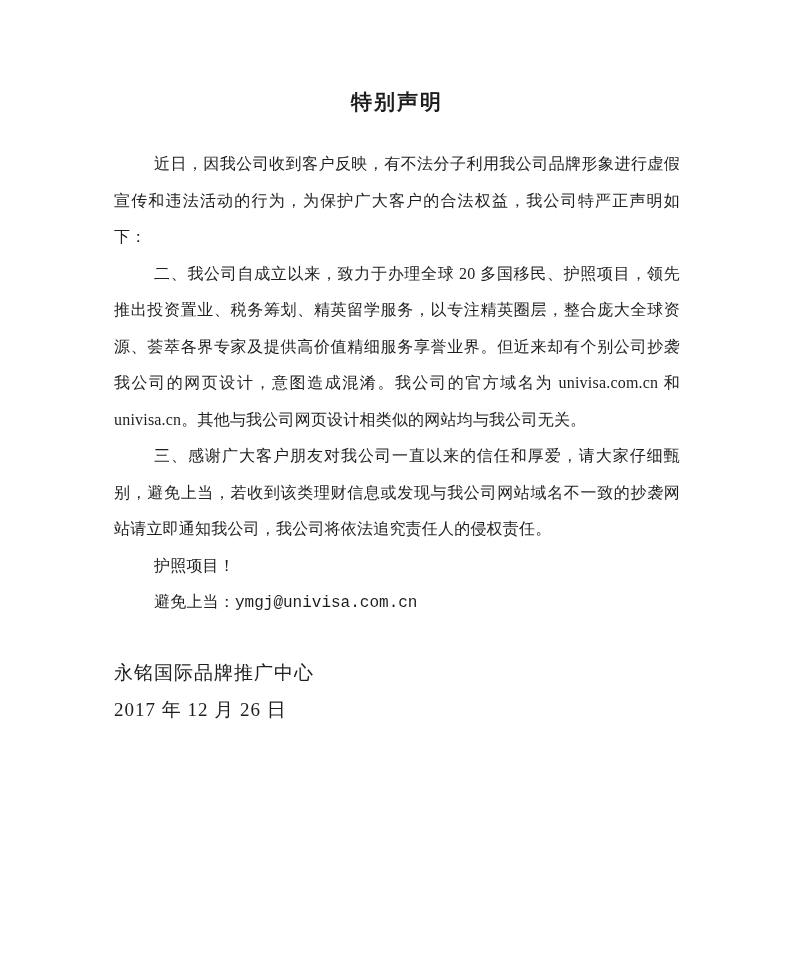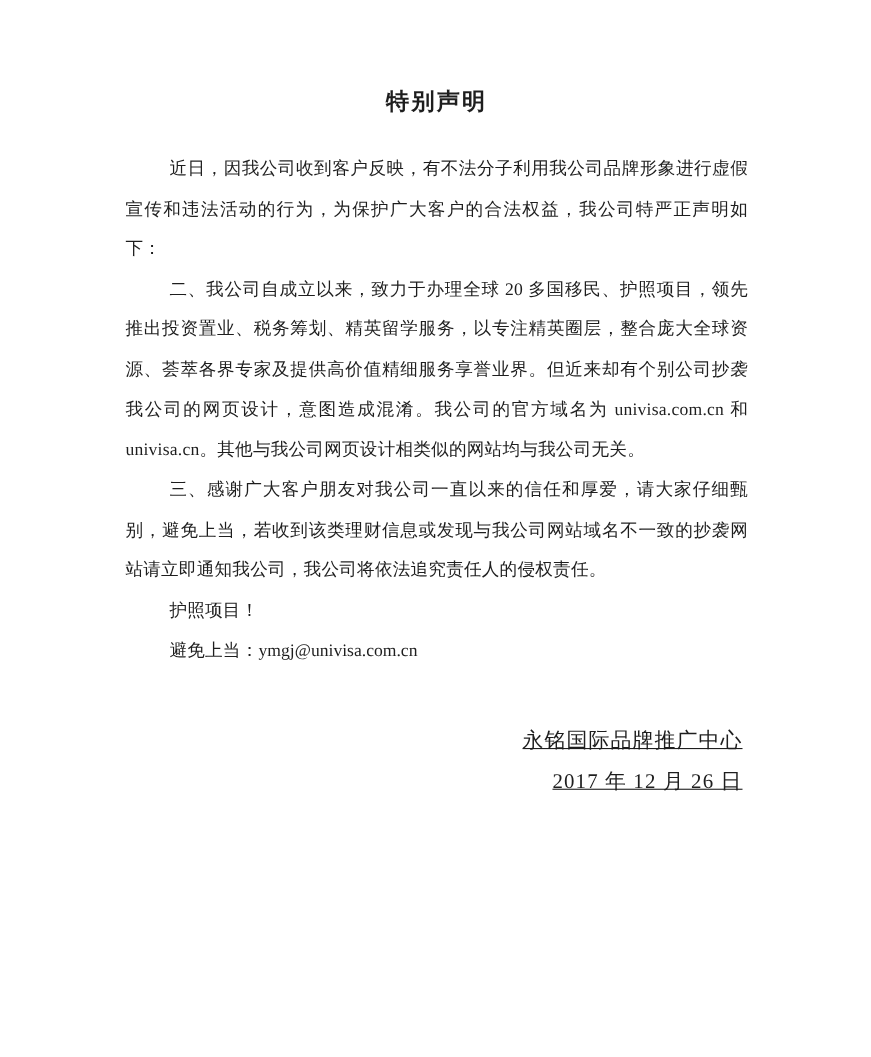--- a/index.html
+++ b/index.html
@@ -20,21 +20,21 @@
     width: 792px;
     height: 961px;
     overflow: hidden;
     background: var(--page-bg);
     color: var(--text-color);
     font-family: "Liberation Serif", serif;
   }
   .content {
     position: absolute;
     left: 114px;
-    top: 78px;
+    top: 88px;
     width: 566px;
   }
   .title {
     margin: 0 0 30px 0;
     font-size: 21px;
     line-height: 28px;
     font-weight: bold;
     text-align: center;
     letter-spacing: 2px;
   }
@@ -44,28 +44,27 @@
     line-height: 36.5px;
     letter-spacing: 0.2px;
     text-align: justify;
     text-justify: inter-ideograph;
     text-indent: 40px;
   }
   .contact-line {
     text-align: left;
   }
   .email {
-    font-family: Liberation Serif, serif;
+    font-family: Liberation Mono, monospace;
     letter-spacing: 0;
   }
   .signature {
-    margin-top: 44px;
-    text-align: right;
+    margin-top: 32px;
+    text-align: left;
     padding-right: 5px;
-    text-decoration: underline;
   }
   .sig-org, .sig-date {
     margin: 0;
     font-size: 19px;
     line-height: 37px;
     letter-spacing: 1px;
   }
 </style>
 </head>
 <body>

